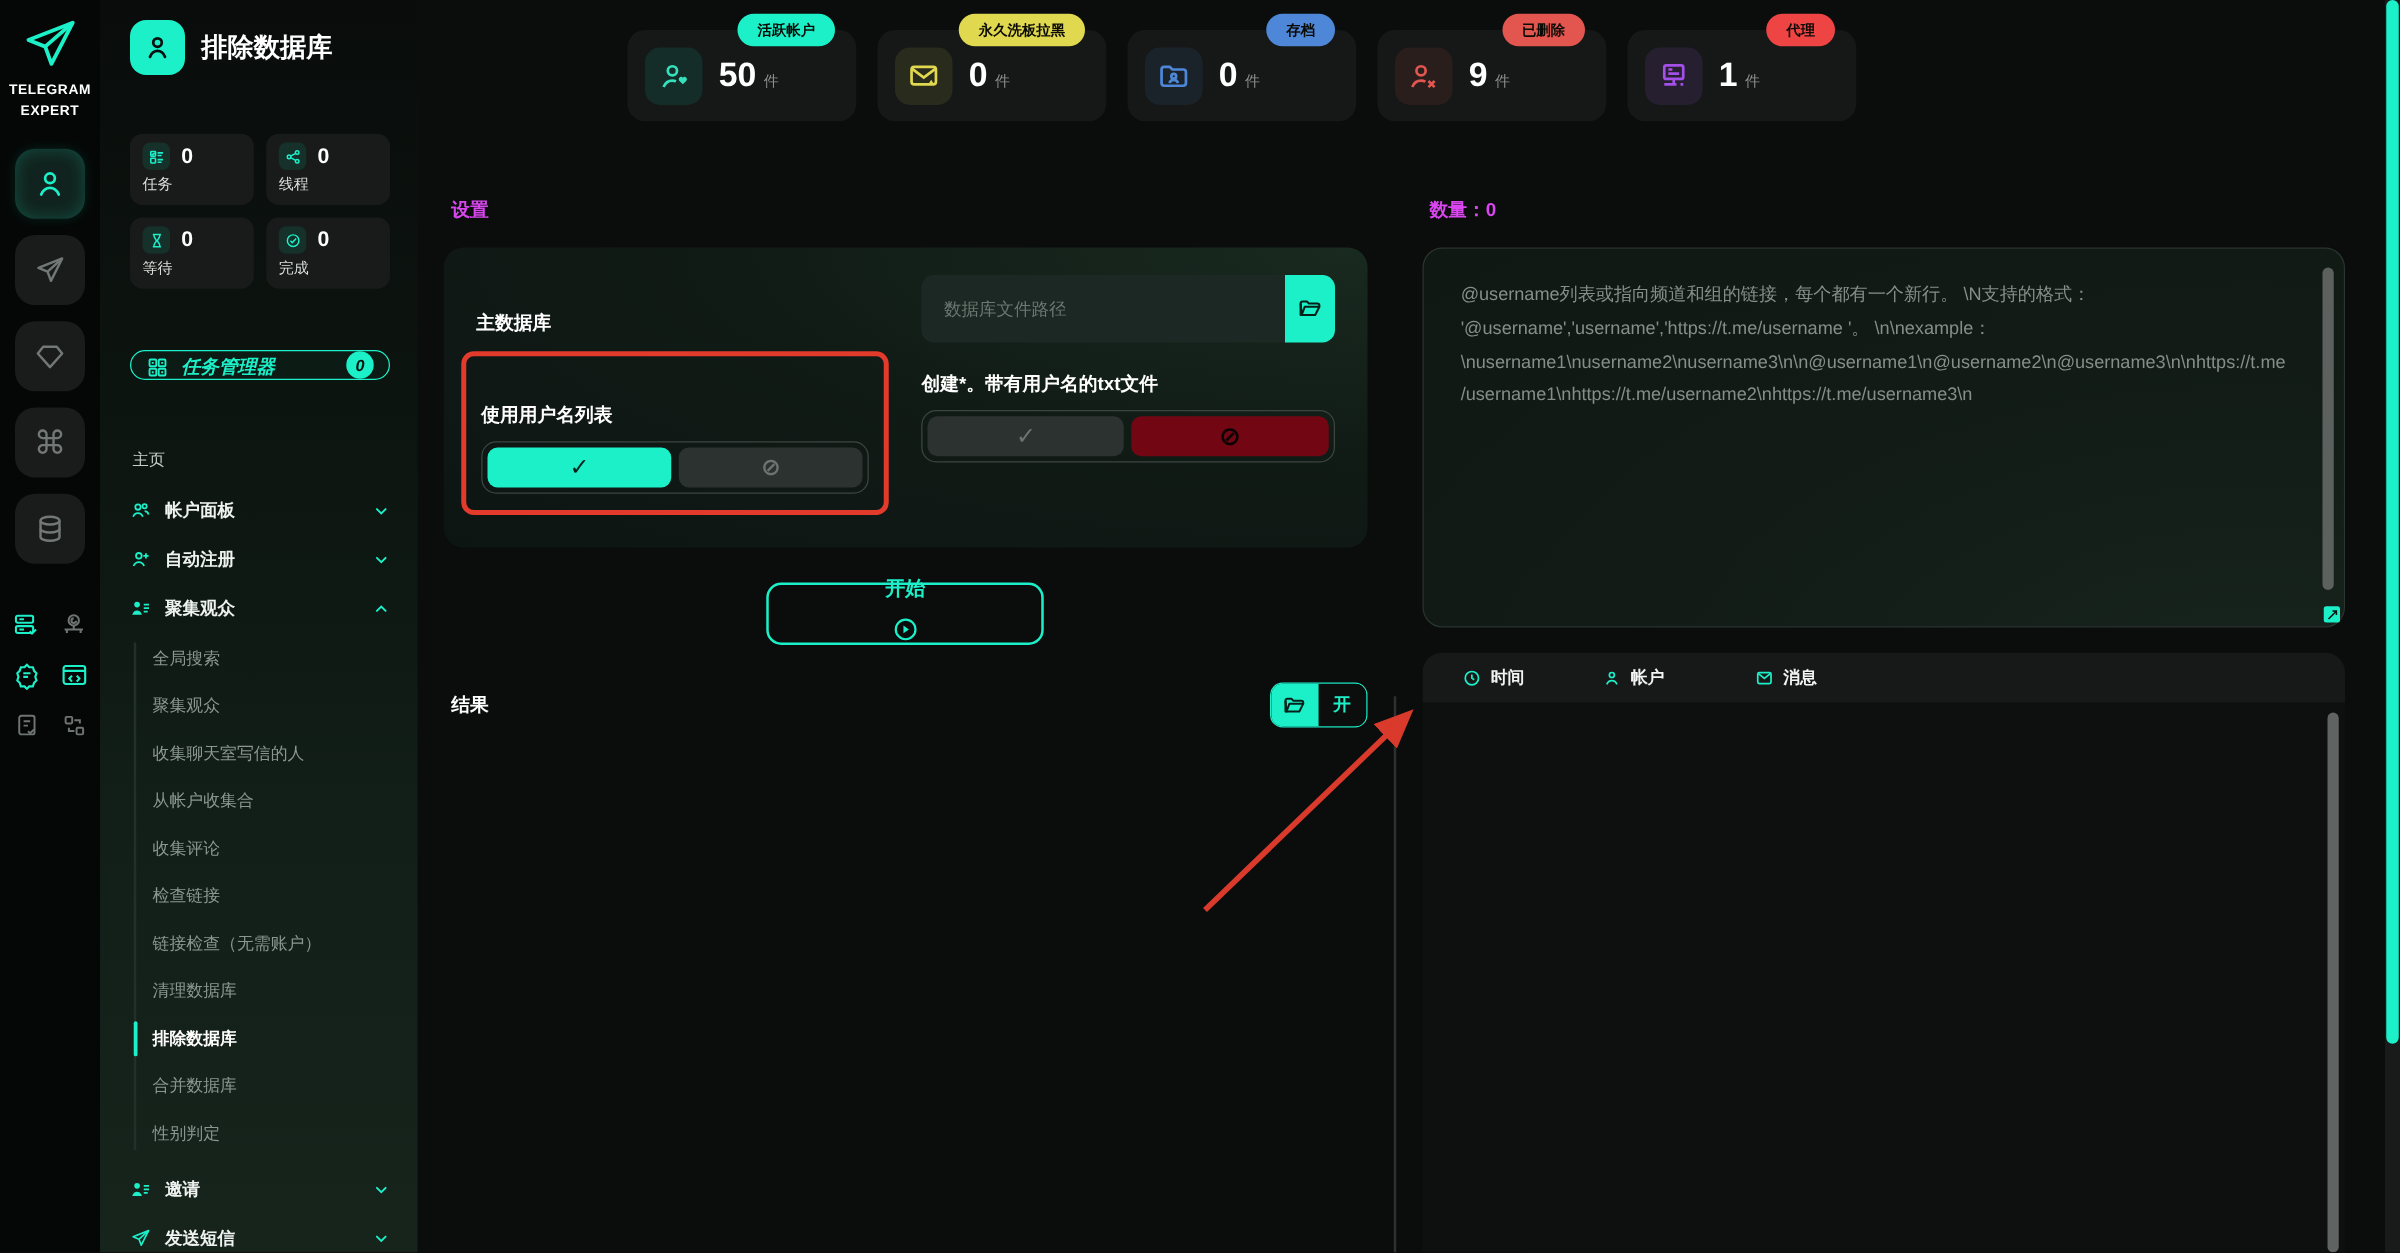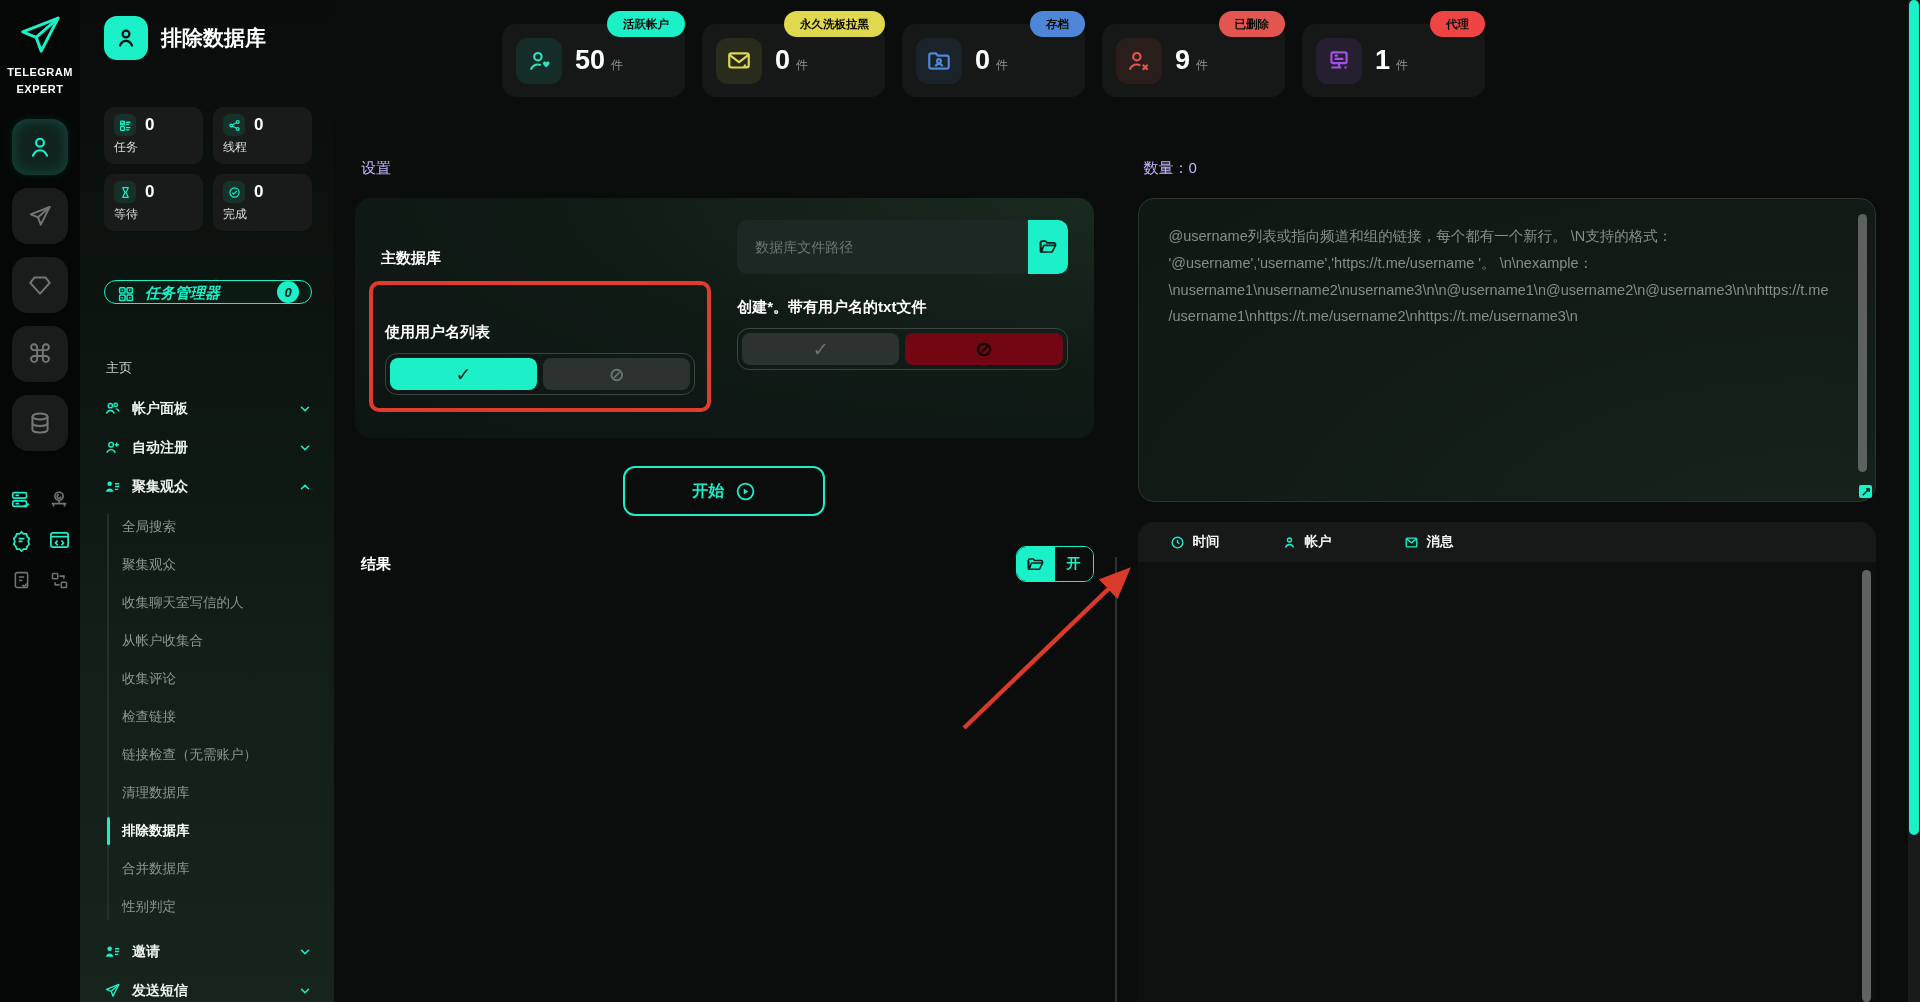--- a/index.html
+++ b/index.html
@@ -46,48 +46,48 @@
   .submenu { position:relative; padding-left:18px; margin:2px 0 6px; }
   .submenu::before { content:''; position:absolute; left:3px; top:6px; bottom:6px; width:2px; background:#233029; }
   .submenu-item { position:relative; height:38px; display:flex; align-items:center; font-size:13.5px; color:#8b9691; cursor:pointer; }
   .submenu-item.active { color:#ffffff; font-weight:bold; }
   .submenu-item.active::before { content:''; position:absolute; left:-15px; top:5px; bottom:5px; width:3px; background:#1cf0c9; border-radius:2px; }
 
   
   .main { flex:1; position:relative; padding:24px 44px 0 21px; display:flex; flex-direction:column; }
   .stats-row { display:flex; gap:17px; margin-left:147px; }
   .stat-card { position:relative; width:183px; height:73px; background:#151817; border-radius:14px; display:flex; align-items:center; padding:0 14px; gap:13px; flex-shrink:0; }
-  .stat-badge { position:absolute; top:-13px; right:0; height:26px; padding:0 16px; border-radius:13px; display:flex; align-items:center; font-size:11.5px; font-weight:bold; color:#0b0b06; white-space:nowrap; }
+  .stat-badge { position:absolute; top:-13px; right:17px; height:26px; padding:0 16px; border-radius:13px; display:flex; align-items:center; font-size:11.5px; font-weight:bold; color:#0b0b06; white-space:nowrap; }
   .stat-ic { width:46px; height:46px; border-radius:12px; display:flex; align-items:center; justify-content:center; flex-shrink:0; }
   .stat-num { font-size:27px; font-weight:bold; color:#fff; }
   .stat-unit { font-size:12px; color:#8c918e; margin-left:6px; }
 
   .content { display:flex; gap:44px; margin-top:22px; flex:1; min-height:0; }
   .col { flex:1; min-width:0; display:flex; flex-direction:column; }
-  .section-head { margin:40px 0 0 6px; font-size:15px; font-weight:normal; color:#c4b5fd; }
+  .section-head { margin:40px 0 0 6px; font-size:15px; font-weight:bold; color:#d946ef; }
 
   
   .settings-card { margin-top:20px; border-radius:16px; padding:22px 26px 26px;
     background:radial-gradient(ellipse at 100% 0%, #192a20 0%, #111b16 48%, #0d1512 100%); display:flex; gap:26px; }
   .sc-col { flex:1; min-width:0; }
   .field-label { font-size:15px; font-weight:bold; color:#fff; }
   .sc-left .field-label { margin-top:29px; }
   .redbox { margin-top:13px; margin-left:-12px; border:4px solid #e23b2c; border-radius:10px; padding:9px 12px 13px; }
   .toggle { margin-top:11px; border:1.5px solid #3c4541; border-radius:12px; padding:4px; display:flex; gap:6px; height:42px; }
   .toggle .opt { flex:1; border-radius:8px; display:flex; align-items:center; justify-content:center; font-size:19px; font-weight:bold; cursor:pointer; }
   .opt.on-teal { background:#1cf0c9; color:#06201a; }
   .opt.off-dark { background:#2c3230; color:#6c7471; }
   .opt.on-red { background:#720713; color:#0b0303; font-size:21px; }
   .path-row { display:flex; height:54px; }
   .path-input { flex:1; background:#1c2823; border:none; outline:none; border-radius:10px 0 0 10px; padding:0 18px; font-size:14px; color:#cfd5d2; font-family:inherit; }
   .path-input::placeholder { color:#6c7672; }
   .folder-btn { width:40px; border:none; border-radius:0 10px 10px 0; background:#1cf0c9; color:#06201a; display:flex; align-items:center; justify-content:center; cursor:pointer; }
   .sc-right .field-label { margin-top:24px; }
 
-  .start-btn { margin:28px auto 0; width:202px; height:50px; background:transparent; border:2px solid #1cf0c9; border-radius:12px; color:#1cf0c9; font-size:16px; font-weight:bold; display:flex; align-items:center; justify-content:center; gap:11px; cursor:pointer; font-family:inherit; }
+  .start-btn { margin:28px auto 0; width:222px; height:50px; background:transparent; border:2px solid #1cf0c9; border-radius:12px; color:#1cf0c9; font-size:16px; font-weight:bold; display:flex; align-items:center; justify-content:flex-end; gap:11px; cursor:pointer; font-family:inherit;flex-direction:column; }
 
   .result-row { margin-top:30px; display:flex; align-items:center; }
   .result-label { font-size:15px; font-weight:bold; color:#fff; margin-left:6px; }
   .open-combo { margin-left:auto; height:36px; display:flex; border:1.5px solid #1cf0c9; border-radius:10px; overflow:hidden; }
   .open-combo .seg-folder { width:38px; background:#1cf0c9; color:#06201a; display:flex; align-items:center; justify-content:center; cursor:pointer; }
   .open-combo .seg-open { width:38px; background:#0b0e0d; color:#1cf0c9; font-size:14px; font-weight:bold; display:flex; align-items:center; justify-content:center; cursor:pointer; }
 
   
   .ta-wrap { position:relative; margin-top:20px; height:304px; flex-shrink:0; }
   .big-textarea { width:100%; height:100%; resize:none; border-radius:16px; border:1px solid #2a3530; outline:none; padding:24px 44px 24px 30px; font-size:14.5px; line-height:1.85; color:#cfd5d2; font-family:inherit;

